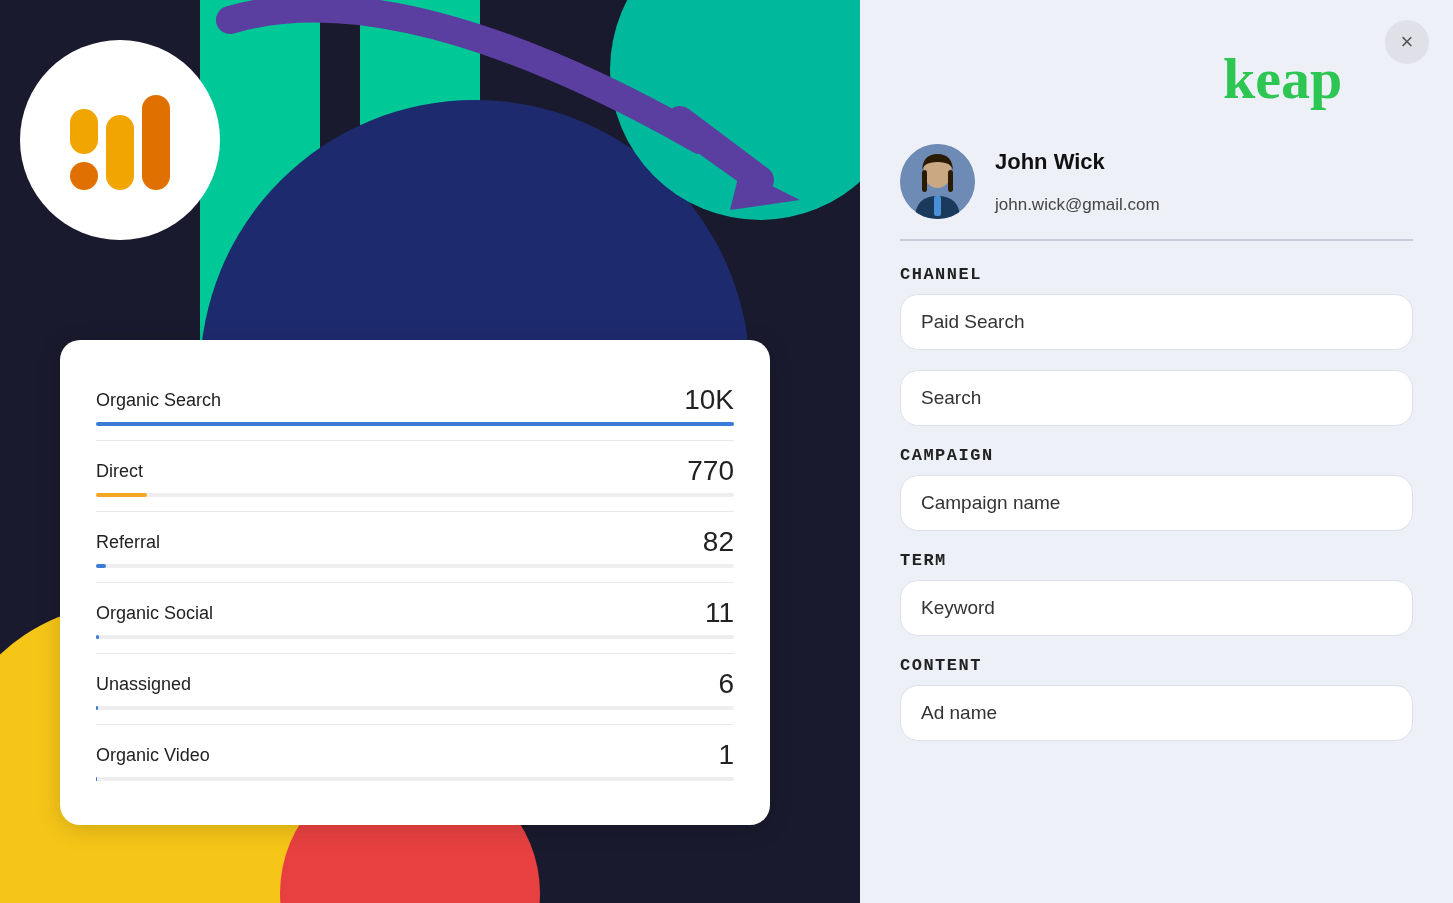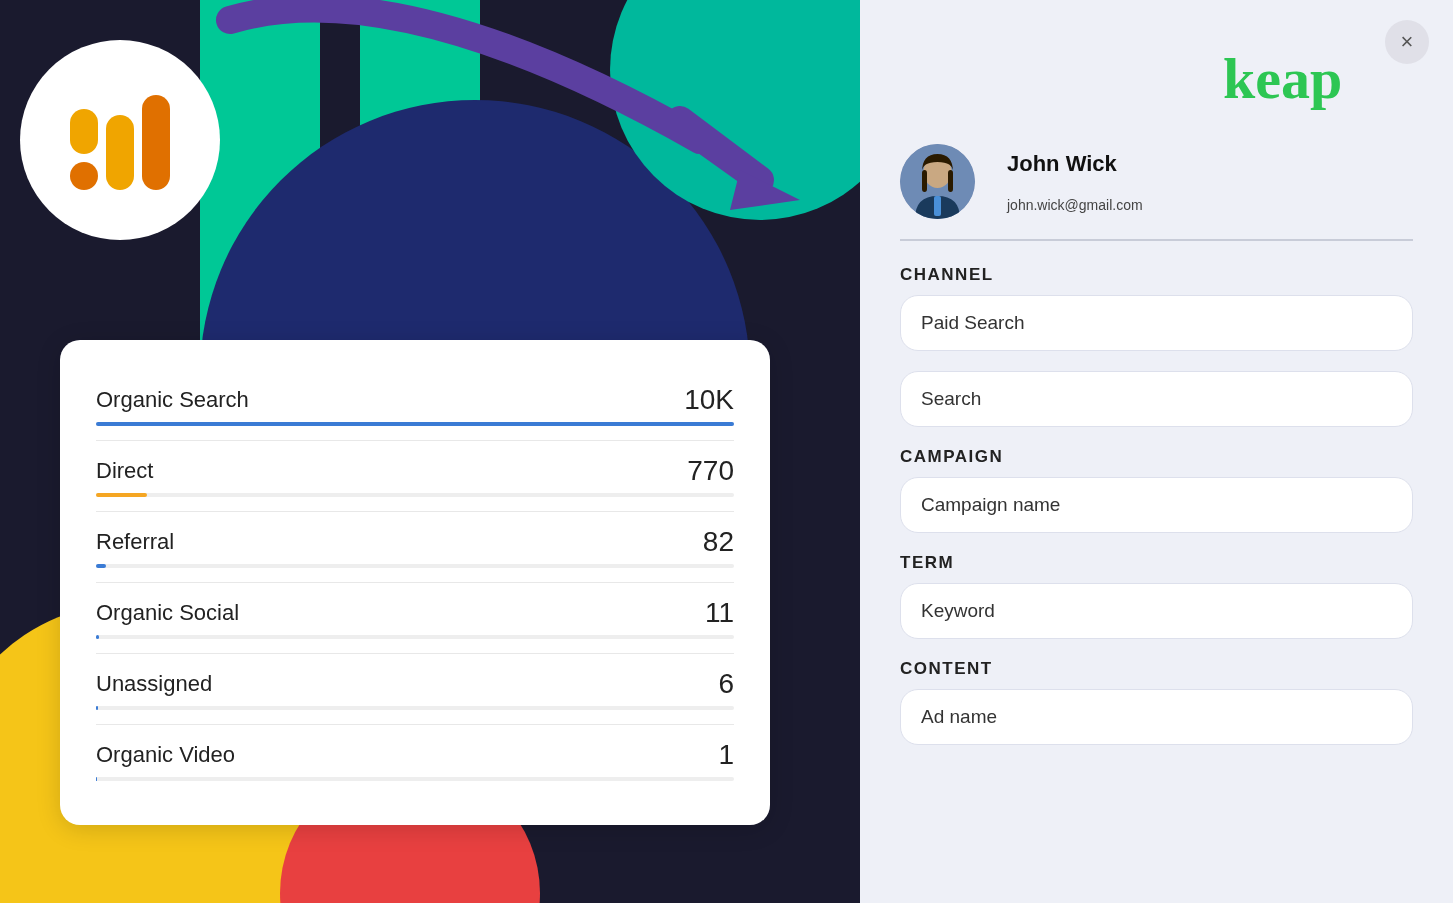--- a/index.html
+++ b/index.html
@@ -121,21 +121,21 @@
       align-items: center;
       justify-content: space-between;
       padding: 14px 0;
       border-bottom: 1px solid #e8e8e8;
     }
     .analytics-row:last-child {
       border-bottom: none;
     }
 
     .analytics-label {
-      font-size: 22px;
+      font-size: 18px;
       color: #222;
       font-weight: 400;
     }
     .analytics-value {
       font-size: 28px;
       color: #222;
       font-weight: 400;
     }
     .analytics-bar-container {
       height: 4px;
@@ -177,52 +177,53 @@
     .keap-logo {
       text-align: right;
       margin-bottom: 30px;
       margin-top: 10px;
     }
 
     
     .user-info {
       display: flex;
       align-items: center;
-      gap: 32px;
+      gap: 20px;
       padding-bottom: 20px;
       border-bottom: 2px solid #c8ccd8;
       margin-bottom: 24px;
     }
     .avatar {
       width: 75px; height: 75px;
       border-radius: 50%;
       background: #8899bb;
       overflow: hidden;
       flex-shrink: 0;
       display: flex; align-items: center; justify-content: center;
     }
     .user-name {
       font-size: 22px;
       font-weight: 700;
       color: #111;
     }
     .user-email {
-      font-size: 14px;
+      font-size: 17px;
       color: #444;
       margin-top: 20px;
     }
 
     
     .section-label {
       font-size: 17px;
       font-weight: 800;
       color: #222;
       letter-spacing: 1.5px;
       text-transform: uppercase;
       margin-bottom: 10px;
+      font-family: Liberation Mono, monospace;
     }
     .field-box {
       background: white;
       border-radius: 18px;
       padding: 16px 20px;
       font-size: 19px;
       color: #333;
       margin-bottom: 20px;
       border: 1px solid #dde0ec;
     }

